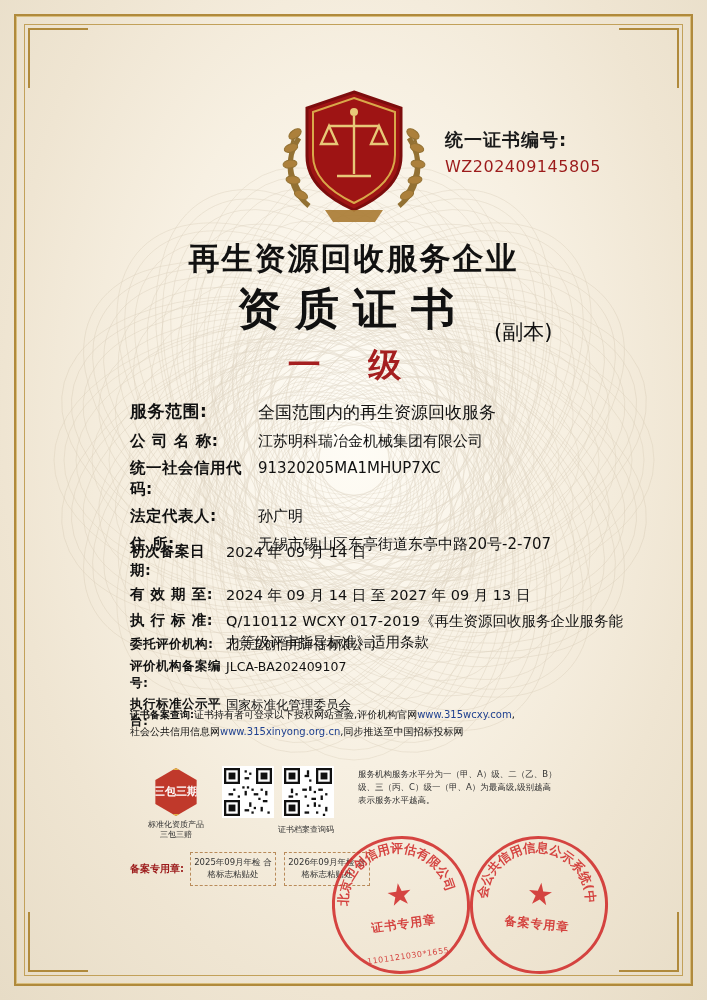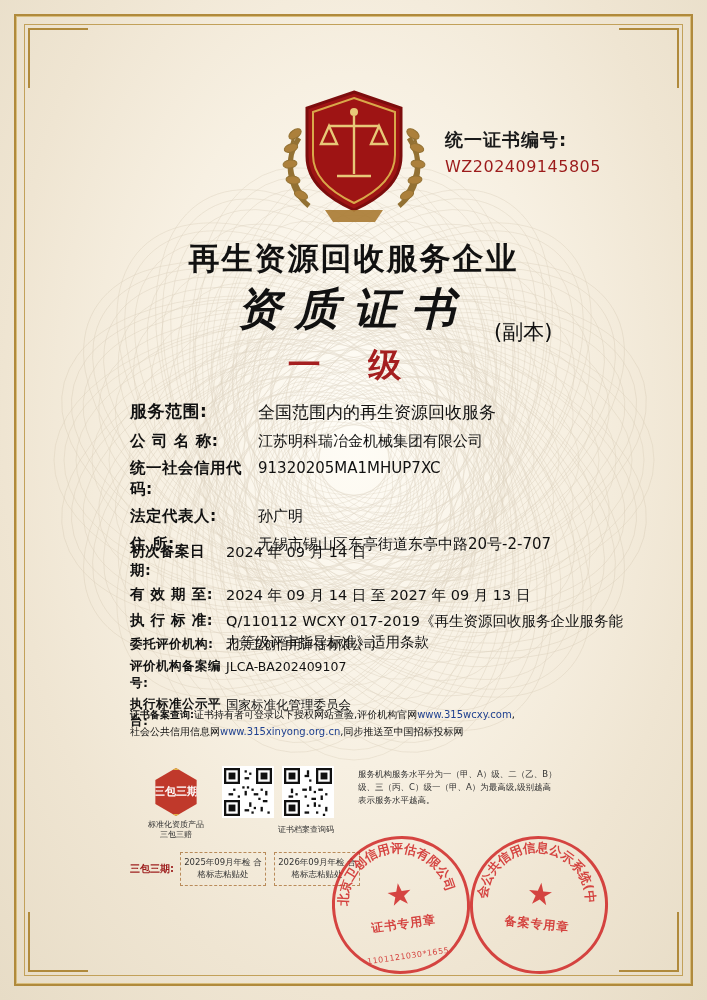--- a/index.html
+++ b/index.html
@@ -55,21 +55,21 @@
   .certno .val{
     margin-top:5px;font-size:16px;color:#9c1b1b;letter-spacing:.5px;
   }
 
   .title-main{
     position:absolute;left:0;right:0;top:238px;text-align:center;
     font-size:31px;font-weight:bold;color:#111;letter-spacing:2px;
   }
   .title-big{
     position:absolute;left:0;right:1px;top:280px;text-align:center;
-    font-size:44px;font-weight:bold;color:#111;letter-spacing:14px;font-style:italic;
+    font-size:44px;font-weight:bold;color:#111;letter-spacing:14px;
   }
   .title-sub{
     position:absolute;left:494px;top:318px;
     font-size:21px;color:#111;
   }
   .grade{
     position:absolute;left:0;right:0;top:343px;text-align:center;
     font-size:33px;font-weight:bold;color:#a51f1f;letter-spacing:18px;
   }
 
@@ -391,21 +391,21 @@
         <rect x="3" y="9" width="1" height="2"></rect>
           <rect x="5" y="11" width="1" height="1"></rect>
           <rect x="2" y="12" width="2" height="1"></rect>
       </g>
     </svg>
     <div class="qrcap">证书档案查询码</div>
 
     <div class="levels">服务机构服务水平分为一（甲、A）级、二（乙、B）级、三（丙、C）级一（甲、A）为最高级,级别越高表示服务水平越高。</div>
 
     <div class="annual">
-      <div class="lbl">三包三期:</div>
+      <div class="lbl">备案专用章:</div>
       <div class="box">2025年09月年检 合格标志粘贴处</div>
       <div class="box">2026年09月年检 合格标志粘贴处</div>
     </div>
 
     <div class="stamp s1">
       <svg width="126" height="126" viewBox="0 0 126 126">
         <defs>
             <path id="arc1" d="M 13,63 A 50,50 0 0 1 113,63"></path>
           </defs>
         <text class="stamp-text-path"><textPath href="#arc1" startOffset="50%" text-anchor="middle">北京卫创信用评估有限公司</textPath></text>

